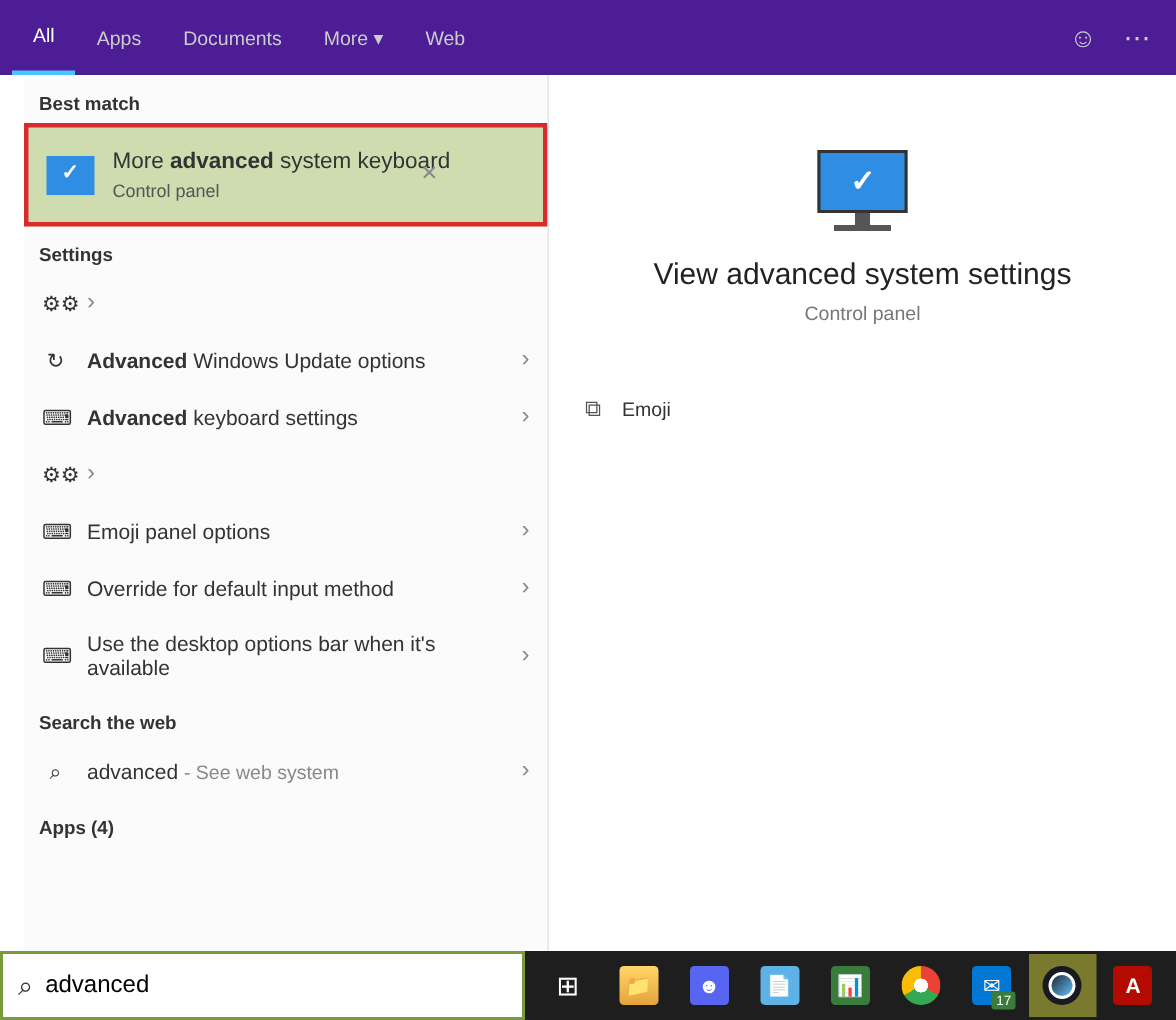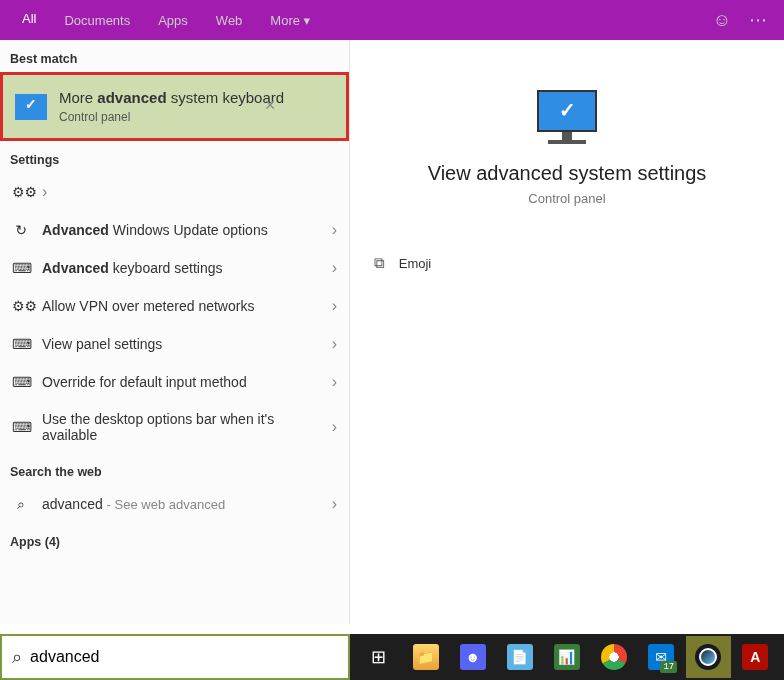--- a/index.html
+++ b/index.html
@@ -1,24 +1,24 @@
 <!DOCTYPE html>
 <html><head>
 <meta charset="utf-8">
 <style>
 * { margin: 0; padding: 0; box-sizing: border-box; font-family: "Segoe UI", Arial, sans-serif; }
 body { width: 784px; height: 680px; overflow: hidden; background: #fff; position: relative; }
 
-.top-tabs { background: #a21caf; height: 40px; display: flex; align-items: center; padding: 0 8px; color: #ccc; }
+.top-tabs { background: #4c1d95; height: 50px; display: flex; align-items: center; padding: 0 8px; color: #ccc; }
 .tab { padding: 0 14px; height: 50px; display: flex; align-items: center; font-size: 13px; cursor: pointer; }
 .tab.active { border-bottom: 3px solid #4cc2ff; color: #fff; }
 .top-spacer { flex: 1; }
 .top-icon { width: 36px; display: flex; align-items: center; justify-content: center; color: #ccc; font-size: 18px; height: 50px; cursor: pointer; }
 
-.content { display: flex; height: 584px; }
+.content { display: flex; height: 584px; margin-left: 16px; }
 .left-pane { width: 350px; background: #fbfbfb; border-right: 1px solid #e5e5e5; overflow-y: auto; }
 .right-pane { flex: 1; background: #fff; padding: 20px; position: relative; }
 
 .section-header { font-size: 12.5px; font-weight: 600; color: #333; padding: 12px 10px 6px 10px; }
 
 .best-match { border: 3px solid #d82c2c; background: #cedcb0; padding: 14px 12px; display: flex; align-items: center; gap: 12px; position: relative; }
 .bm-icon { width: 32px; height: 26px; background: #2f8de4; position: relative; flex-shrink: 0; }
 .bm-icon::after { content: "✓"; color: #fff; position: absolute; top: 2px; left: 10px; font-size: 14px; font-weight: bold; }
 .bm-text { flex: 1; }
 .bm-title { font-size: 15px; color: #333; }
@@ -47,35 +47,35 @@
 .taskbar { position: absolute; bottom: 0; left: 350px; right: 0; height: 46px; background: #1e1e1e; display: flex; align-items: center; padding: 0 6px; gap: 2px; }
 .tb-item { width: 46px; height: 42px; display: flex; align-items: center; justify-content: center; cursor: pointer; }
 .tb-icon { width: 26px; height: 26px; border-radius: 3px; display: flex; align-items: center; justify-content: center; font-size: 14px; color: #fff; }
 .ic-task { color: #fff; font-size: 18px; }
 .ic-explorer { background: linear-gradient(#ffd76a,#e6a23c); }
 .ic-discord { background: #5865F2; }
 .ic-np { background: #5fb2e6; }
 .ic-tm { background: #3a7c3a; }
 .ic-chrome { background: radial-gradient(circle at 50% 50%, #fff 0 25%, transparent 26%), conic-gradient(#ea4335 0 120deg,#34a853 120deg 240deg,#fbbc05 240deg 360deg); border-radius: 50%; }
 .ic-mail { background: #0078d4; position: relative; }
-.ic-mail .badge { position: absolute; bottom: -3px; right: -3px; background: #3a7c3a; color: #fff; font-size: 9px; padding: 1px 3px; border-radius: 2px; font-family: Liberation Mono, monospace; }
+.ic-mail .badge { position: absolute; bottom: -3px; right: -3px; background: #3a7c3a; color: #fff; font-size: 9px; padding: 1px 3px; border-radius: 2px; }
 .ic-steam { background: #171a21; border-radius: 50%; }
 .ic-steam::after { content:""; width:14px; height:14px; border:2px solid #fff; border-radius:50%; background: linear-gradient(135deg,#1b2838,#66c0f4);}
 .tb-active { background: #7a7a2e; }
 .ic-adobe { background: #b30b00; font-weight: bold; }
 </style>
 </head>
 <body>
 
 <div class="top-tabs">
   <div class="tab active">All</div>
+  <div class="tab">Apps</div>
   <div class="tab">Documents</div>
-  <div class="tab">Apps</div>
+  <div class="tab"><span>More</span>&nbsp;▾</div>
   <div class="tab">Web</div>
-  <div class="tab"><span>More</span>&nbsp;▾</div>
   <div class="top-spacer"></div>
   <div class="top-icon">☺</div>
   <div class="top-icon">⋯</div>
 </div>
 
 <div class="content">
   <div class="left-pane">
     <div class="section-header">Best match</div>
 
     <div class="best-match">
@@ -100,44 +100,43 @@
           <div class="sr-label"><b>Advanced</b> Windows Update options</div>
           <div class="sr-chev">›</div>
         </div>
         <div class="setting-row">
           <div class="sr-icon">⌨</div>
           <div class="sr-label"><b>Advanced</b> keyboard settings</div>
           <div class="sr-chev">›</div>
         </div>
         <div class="setting-row">
           <div class="sr-icon">⚙⚙</div>
-          <div class="sr-label">Allow VPN over metered networks</div>
           <div class="sr-chev">›</div>
         </div>
         <div class="setting-row">
           <div class="sr-icon">⌨</div>
-          <div class="sr-label">View panel settings</div>
+          <div class="sr-label">Emoji panel options</div>
           <div class="sr-chev">›</div>
         </div>
         <div class="setting-row">
           <div class="sr-icon">⌨</div>
           <div class="sr-label">Override for default input method</div>
           <div class="sr-chev">›</div>
         </div>
         <div class="setting-row">
           <div class="sr-icon">⌨</div>
           <div class="sr-label">Use the desktop options bar when it's available</div>
           <div class="sr-chev">›</div>
         </div>
       </div>
 
     <div class="section-header">Search the web</div>
     <div class="setting-row">
       <div class="sr-icon">⌕</div>
-      <div class="sr-label"><span>advanced</span> <span class="sr-sub">- <span>See web advanced</span></span></div>
+      <div class="sr-label"><span>advanced</span> <span class="sr-sub">- <span>See web system</span></span></div>
       <div class="sr-chev">›</div>
     </div>
 
     <div class="section-header">Apps (4)</div>
   </div>
 
   <div class="right-pane">
     <div class="preview-monitor">
       <div class="monitor-body"></div>
       <div class="monitor-stand"></div>

